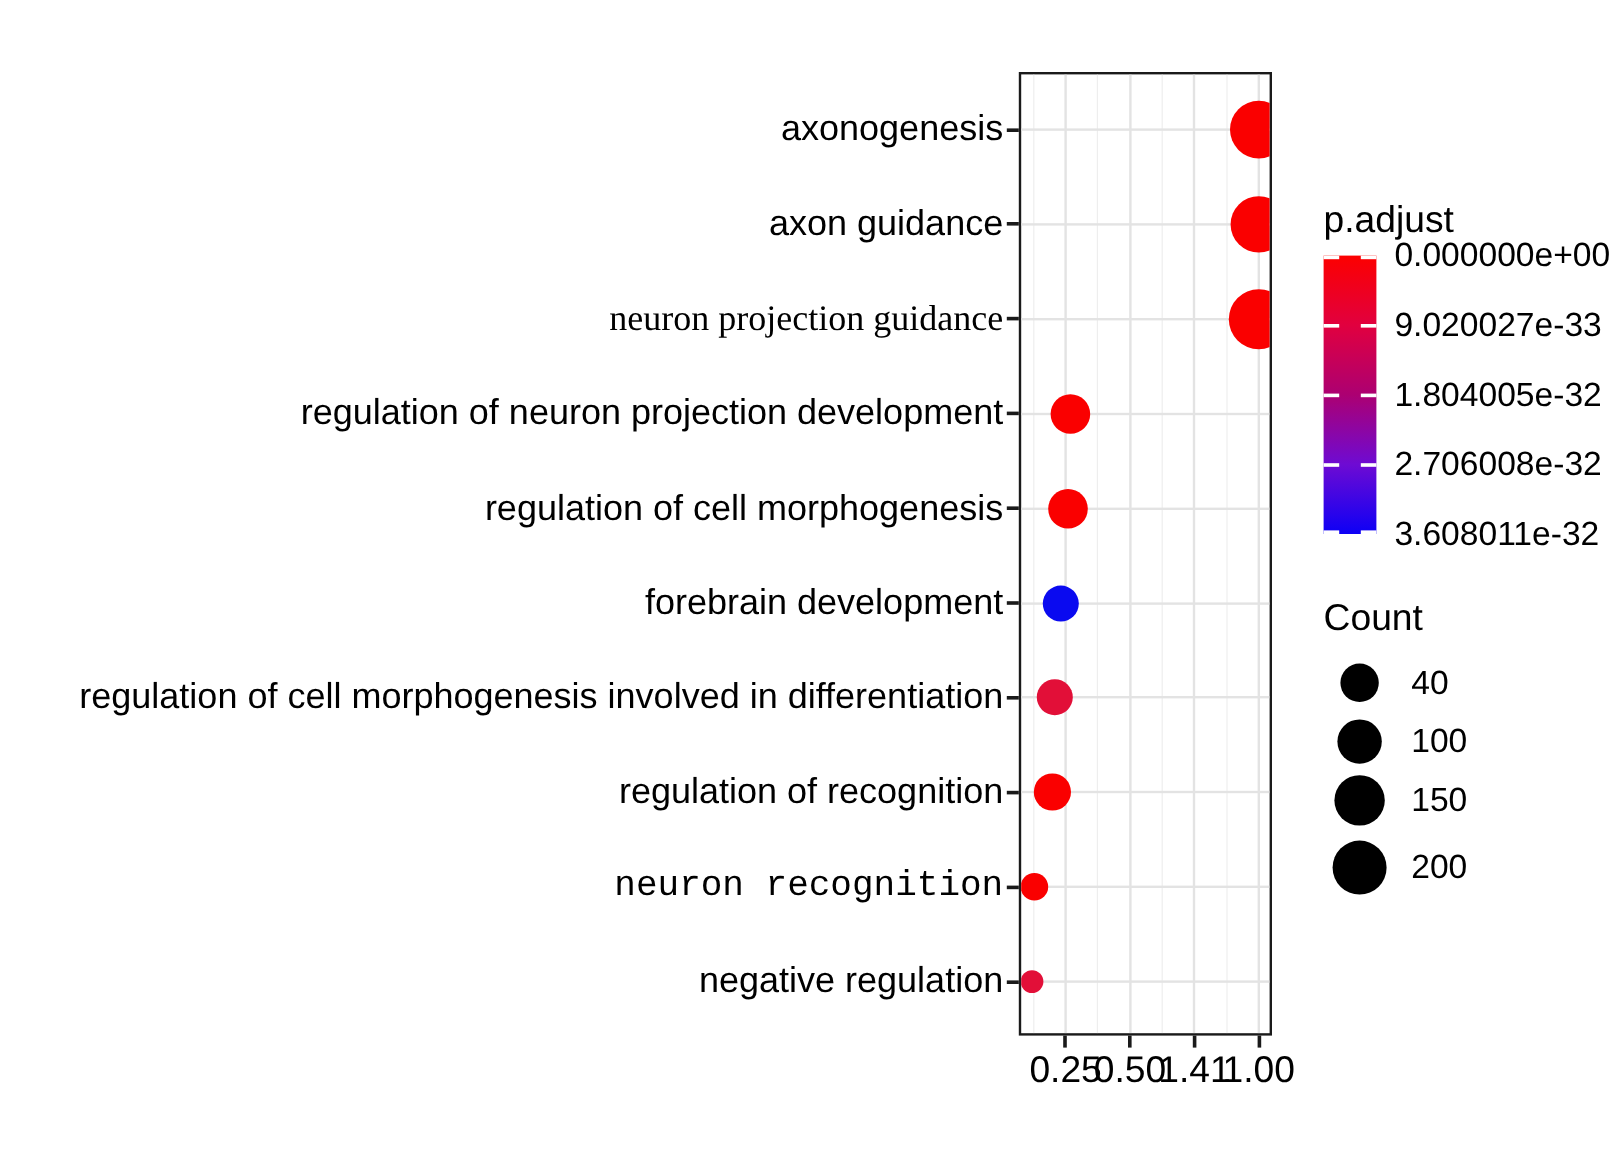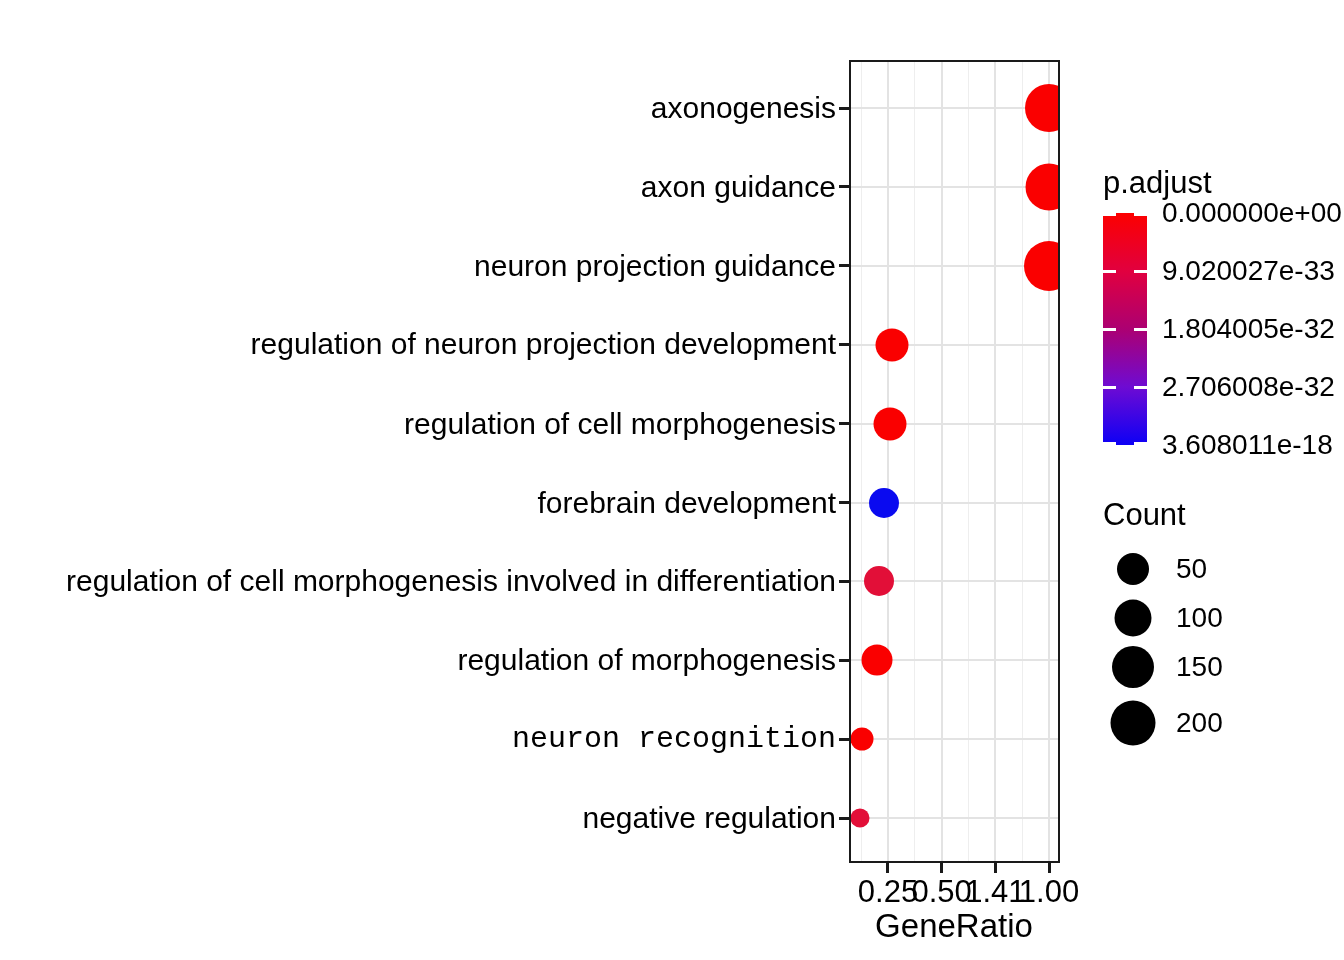--- a/index.html
+++ b/index.html
@@ -85,77 +85,76 @@
         <div class="dot" style="left: 11.2251px; top: 677.2px; height: 23px; width: 23px; background: rgb(250, 0, 0);"></div>
         <div class="dot" style="left: 9.07814px; top: 756.1px; height: 19px; width: 19px; background: rgb(226, 15, 56);"></div>
       </div>
   </div>
 
   <div id="y-axis">
       <div class="y-label" style="top: 91px;">axonogenesis</div>
       <div class="y-tick" style="top: 106.5px;"></div>
       <div class="y-label" style="top: 169.9px;">axon guidance</div>
       <div class="y-tick" style="top: 185.4px;"></div>
-      <div class="y-label" style="top: 248.8px;">neuron projection guidance</div>
+      <div class="y-label" style="top: 248.8px; font-family: Liberation Serif, serif;">neuron projection guidance</div>
       <div class="y-tick" style="top: 264.3px;"></div>
       <div class="y-label" style="top: 327px;">regulation of neuron projection development</div>
       <div class="y-tick" style="top: 343.2px;"></div>
       <div class="y-label" style="top: 406.6px;">regulation of cell morphogenesis</div>
       <div class="y-tick" style="top: 422.1px;"></div>
       <div class="y-label" style="top: 485.5px;">forebrain development</div>
       <div class="y-tick" style="top: 501px;"></div>
       <div class="y-label" style="top: 564.4px;">regulation of cell morphogenesis involved in differentiation</div>
       <div class="y-tick" style="top: 579.9px;"></div>
-      <div class="y-label" style="top: 643.3px;">regulation of morphogenesis</div>
+      <div class="y-label" style="top: 643.3px;">regulation of recognition</div>
       <div class="y-tick" style="top: 658.8px;"></div>
       <div class="y-label" style="top: 722.2px; font-family: Liberation Mono, monospace;">neuron recognition</div>
       <div class="y-tick" style="top: 737.7px;"></div>
       <div class="y-label" style="top: 801.1px;">negative regulation</div>
       <div class="y-tick" style="top: 816.6px;"></div>
     </div>
 
   <div id="x-axis">
       <div class="x-tick" style="left: 886.488px;"></div>
       <div class="x-tick-label" style="left: 887.988px;">0.25</div>
       <div class="x-tick" style="left: 940.161px;"></div>
       <div class="x-tick-label" style="left: 941.661px;">0.50</div>
       <div class="x-tick" style="left: 993.835px;"></div>
       <div class="x-tick-label" style="left: 995.335px;">1.41</div>
       <div class="x-tick" style="left: 1047.51px;"></div>
       <div class="x-tick-label" style="left: 1049.01px;">1.00</div>
     </div>
-  <div id="x-axis-title">GeneRatio</div>
 
   <div id="legend-padjust">
     <div id="padjust-title" class="legend-title">p.adjust</div>
     <div id="padjust-colorbar" style="background: linear-gradient(rgb(252, 0, 0) 0%, rgb(225, 0, 63) 25%, rgb(172, 0, 114) 50%, rgb(110, 11, 211) 75%, rgb(13, 0, 245) 100%);"></div>
     <div id="padjust-labels">
         <div class="colorbar-label" style="top: 199px;">0.000000e+00</div>
         <div class="colorbar-label" style="top: 257px;">9.020027e-33</div>
         <div class="colorbar-label" style="top: 315px;">1.804005e-32</div>
         <div class="colorbar-label" style="top: 373px;">2.706008e-32</div>
-        <div class="colorbar-label" style="top: 431px;">3.608011e-18</div>
+        <div class="colorbar-label" style="top: 431px;">3.608011e-32</div>
       </div>
   <div class="colorbar-notch" style="left: 1103px; width: 13px; top: 213px;"></div>
       <div class="colorbar-notch" style="left: 1134px; width: 13px; top: 213px;"></div>
       <div class="colorbar-notch" style="left: 1103px; width: 13px; top: 269.5px;"></div>
       <div class="colorbar-notch" style="left: 1134px; width: 13px; top: 269.5px;"></div>
       <div class="colorbar-notch" style="left: 1103px; width: 13px; top: 327.5px;"></div>
       <div class="colorbar-notch" style="left: 1134px; width: 13px; top: 327.5px;"></div>
       <div class="colorbar-notch" style="left: 1103px; width: 13px; top: 385.5px;"></div>
       <div class="colorbar-notch" style="left: 1134px; width: 13px; top: 385.5px;"></div>
       <div class="colorbar-notch" style="left: 1103px; width: 13px; top: 442px;"></div>
       <div class="colorbar-notch" style="left: 1134px; width: 13px; top: 442px;"></div>
     </div>
 
   <div id="legend-count">
     <div id="count-title" class="legend-title">Count</div>
     <div id="count-entries">
         <div class="count-dot" style="left: 1133px; top: 569px; height: 32px; width: 32px;"></div>
-        <div class="count-label" style="top: 554px;">50</div>
+        <div class="count-label" style="top: 554px;">40</div>
         <div class="count-dot" style="left: 1133px; top: 618px; height: 37px; width: 37px;"></div>
         <div class="count-label" style="top: 603px;">100</div>
         <div class="count-dot" style="left: 1133px; top: 667px; height: 42px; width: 42px;"></div>
         <div class="count-label" style="top: 652px;">150</div>
         <div class="count-dot" style="left: 1133px; top: 723px; height: 45px; width: 45px;"></div>
         <div class="count-label" style="top: 708px; text-align: center;">200</div>
       </div>
   </div>
 
 </div>

